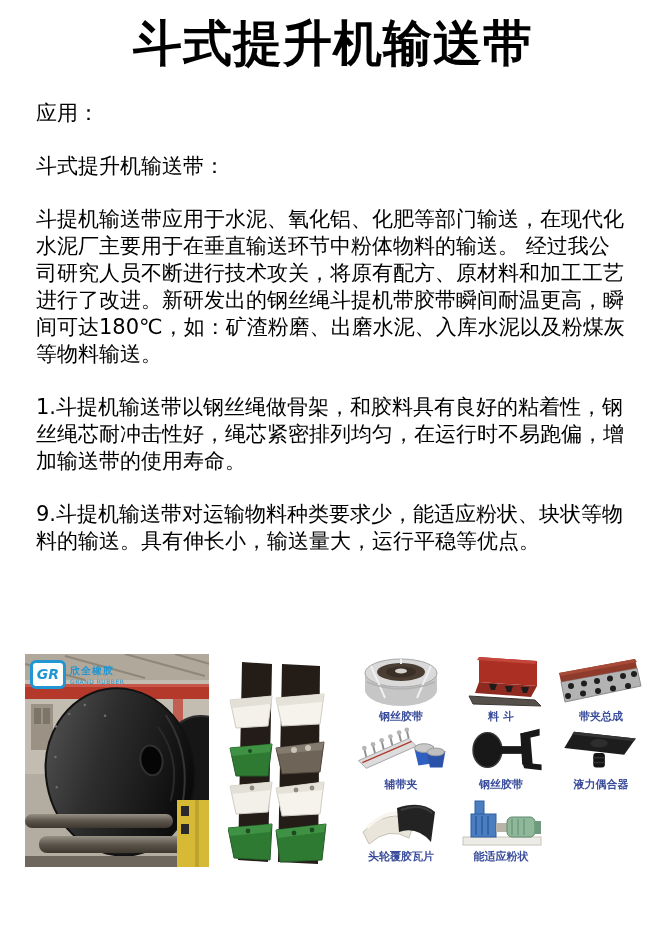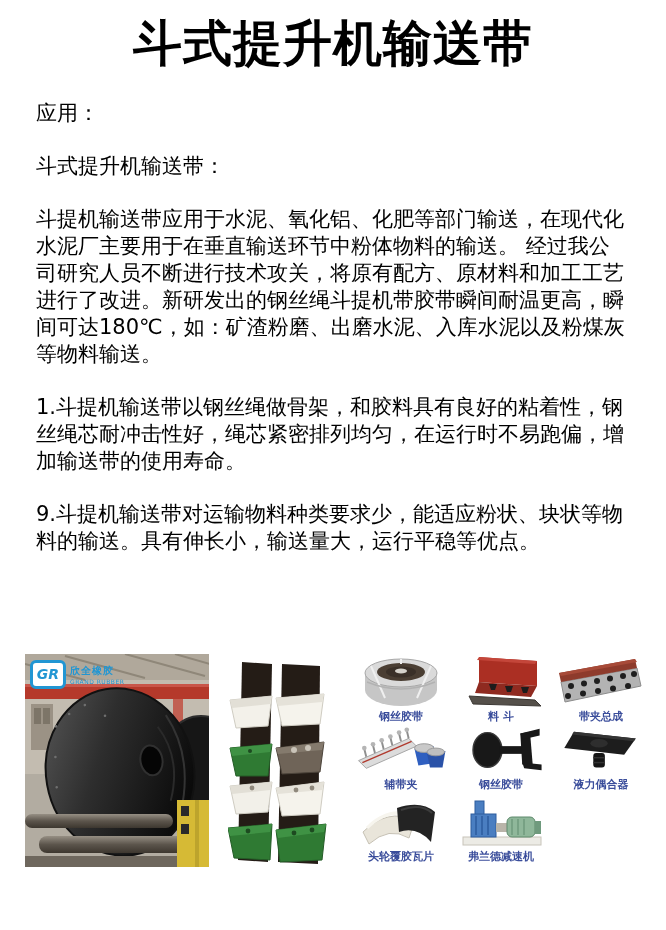--- a/index.html
+++ b/index.html
@@ -313,18 +313,18 @@
           <line x1="25" y1="24" x2="25" y2="43" stroke="#2d5c9e" stroke-width="1.5"></line>
           <line x1="31" y1="24" x2="31" y2="43" stroke="#2d5c9e" stroke-width="1.5"></line>
           <line x1="37" y1="24" x2="37" y2="43" stroke="#2d5c9e" stroke-width="1.5"></line>
           <rect x="45" y="31" width="11" height="9" fill="#b9b4a9"></rect>
           <rect x="56" y="25" width="28" height="20" rx="5" fill="#8fb79a" stroke="#5e8a6c" stroke-width="1"></rect>
           <rect x="84" y="29" width="6" height="13" fill="#6f9a7d"></rect>
           <line x1="61" y1="27" x2="61" y2="43" stroke="#6f9a7d" stroke-width="1.5"></line>
           <line x1="67" y1="27" x2="67" y2="43" stroke="#6f9a7d" stroke-width="1.5"></line>
           <line x1="73" y1="27" x2="73" y2="43" stroke="#6f9a7d" stroke-width="1.5"></line>
         </svg>
-        <figcaption class="cap">弗兰德减速机</figcaption>
+        <figcaption class="cap">能适应粉状</figcaption>
       </figure>
 
     </div>
   </div>
 </div>
 
 </body></html>

